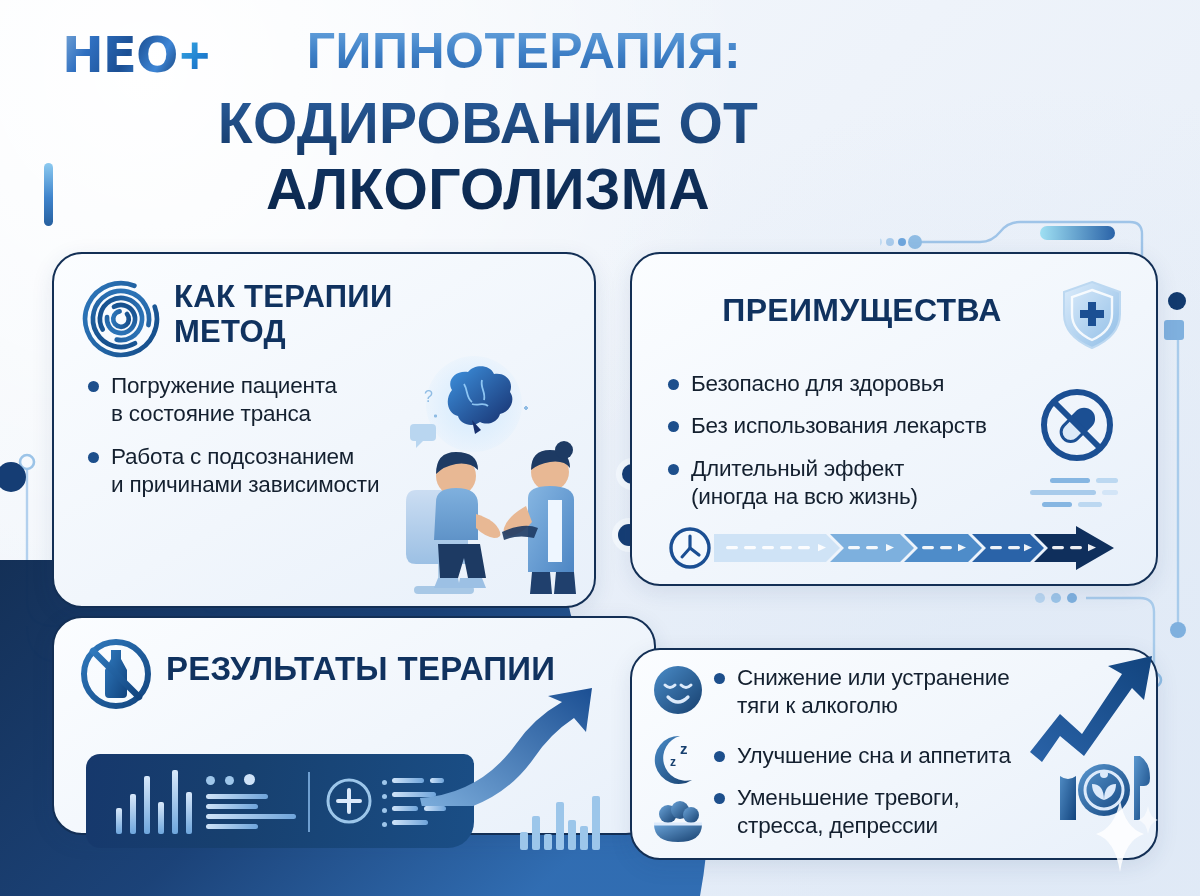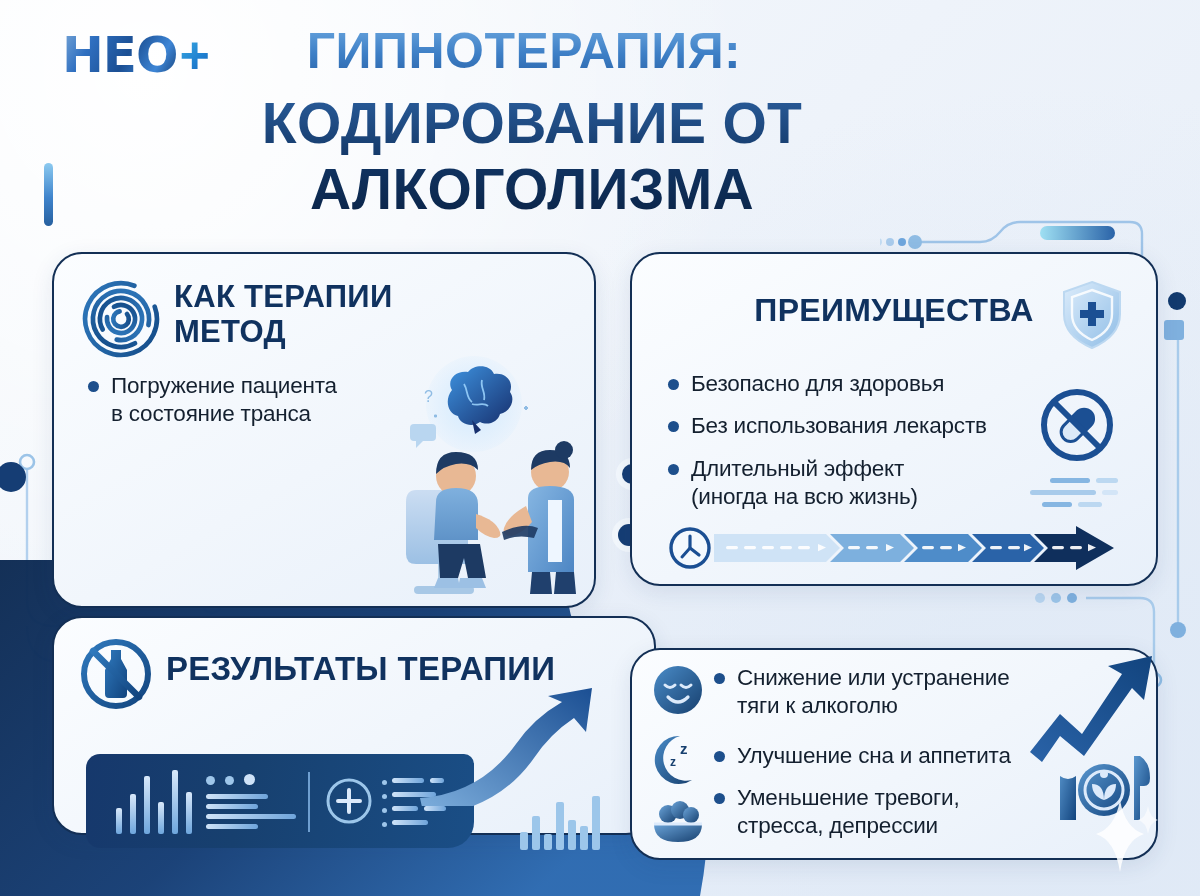--- a/index.html
+++ b/index.html
@@ -38,21 +38,20 @@
     background:linear-gradient(180deg,#6ea9e0 0%,#3d7fc6 55%,#2a63a8 100%);
     -webkit-background-clip:text;background-clip:text;color:transparent;
     font-family:"Liberation Sans",sans-serif;
   }
   #title2{
     position:absolute;left:0;top:90px;width:976px;text-align:center;
     font-size:57px;font-weight:bold;letter-spacing:.3px;
     background:linear-gradient(180deg,#2b5f9e 0%,#10325f 60%,#0a2346 100%);
     -webkit-background-clip:text;background-clip:text;color:transparent;
     font-family:"Liberation Sans",sans-serif;
-    margin-left:44px;
   }
   #leadbar{
     position:absolute;left:44px;top:163px;width:9px;height:63px;border-radius:5px;
     background:linear-gradient(180deg,#8ccaf0 0%,#3f84cc 55%,#27609f 100%);
   }
   #lead{
     position:absolute;left:72px;top:162px;width:1010px;
     font-size:23.5px;line-height:1.38;color:#16243a;
     font-family:"Liberation Sans",sans-serif;letter-spacing:-0.2px;
   }
@@ -282,25 +281,30 @@
       <path d="M162 152 q-18 10 -22 22 q-2 8 8 8 q12-4 20-14z" fill="#e8b894"></path>
       <path d="M138 178 q22-10 36-4 l-4 10 q-16-4 -30 2z" fill="#1d3a63" opacity=".9"></path>
     </svg>
 
     <div class="bullets" style="left:34px;top:118px;width:360px;">
       <div class="bi">
         <span class="dot"></span>
         <span class="txt">Погружение пациента
 в состояние транса</span>
         </div>
+      <div class="bi">
+        <span class="dot"></span>
+        <span class="txt">Работа с подсознанием
+и причинами зависимости</span>
+        </div>
     </div>
   </div>
 
   <div class="card" id="card-adv">
-    <div class="card-h" style="left:0;top:38px;width:460px;text-align:center;font-size:32px;padding-left:32px;">ПРЕИМУЩЕСТВА</div>
+    <div class="card-h" style="left:0;top:38px;width:460px;text-align:center;font-size:32px;">ПРЕИМУЩЕСТВА</div>
 
     <svg class="ico" style="left:428px;top:26px;width:64px;height:70px;" viewBox="0 0 64 70">
       <defs>
           <linearGradient id="shg" x1="0" y1="0" x2="1" y2="1">
         <stop offset="0" stop-color="#dcecfb"></stop>
             <stop offset="1" stop-color="#8fbde6"></stop>
           </linearGradient>
         </defs>
       <path d="M32 2 L60 12 V34 Q60 56 32 68 Q4 56 4 34 V12z" fill="url(#shg)" stroke="#bcd8f1" stroke-width="2"></path>
       <path d="M32 10 L52 17 V34 Q52 51 32 60 Q12 51 12 34 V17z" fill="none" stroke="#fff" stroke-width="2.4" opacity=".85"></path>

